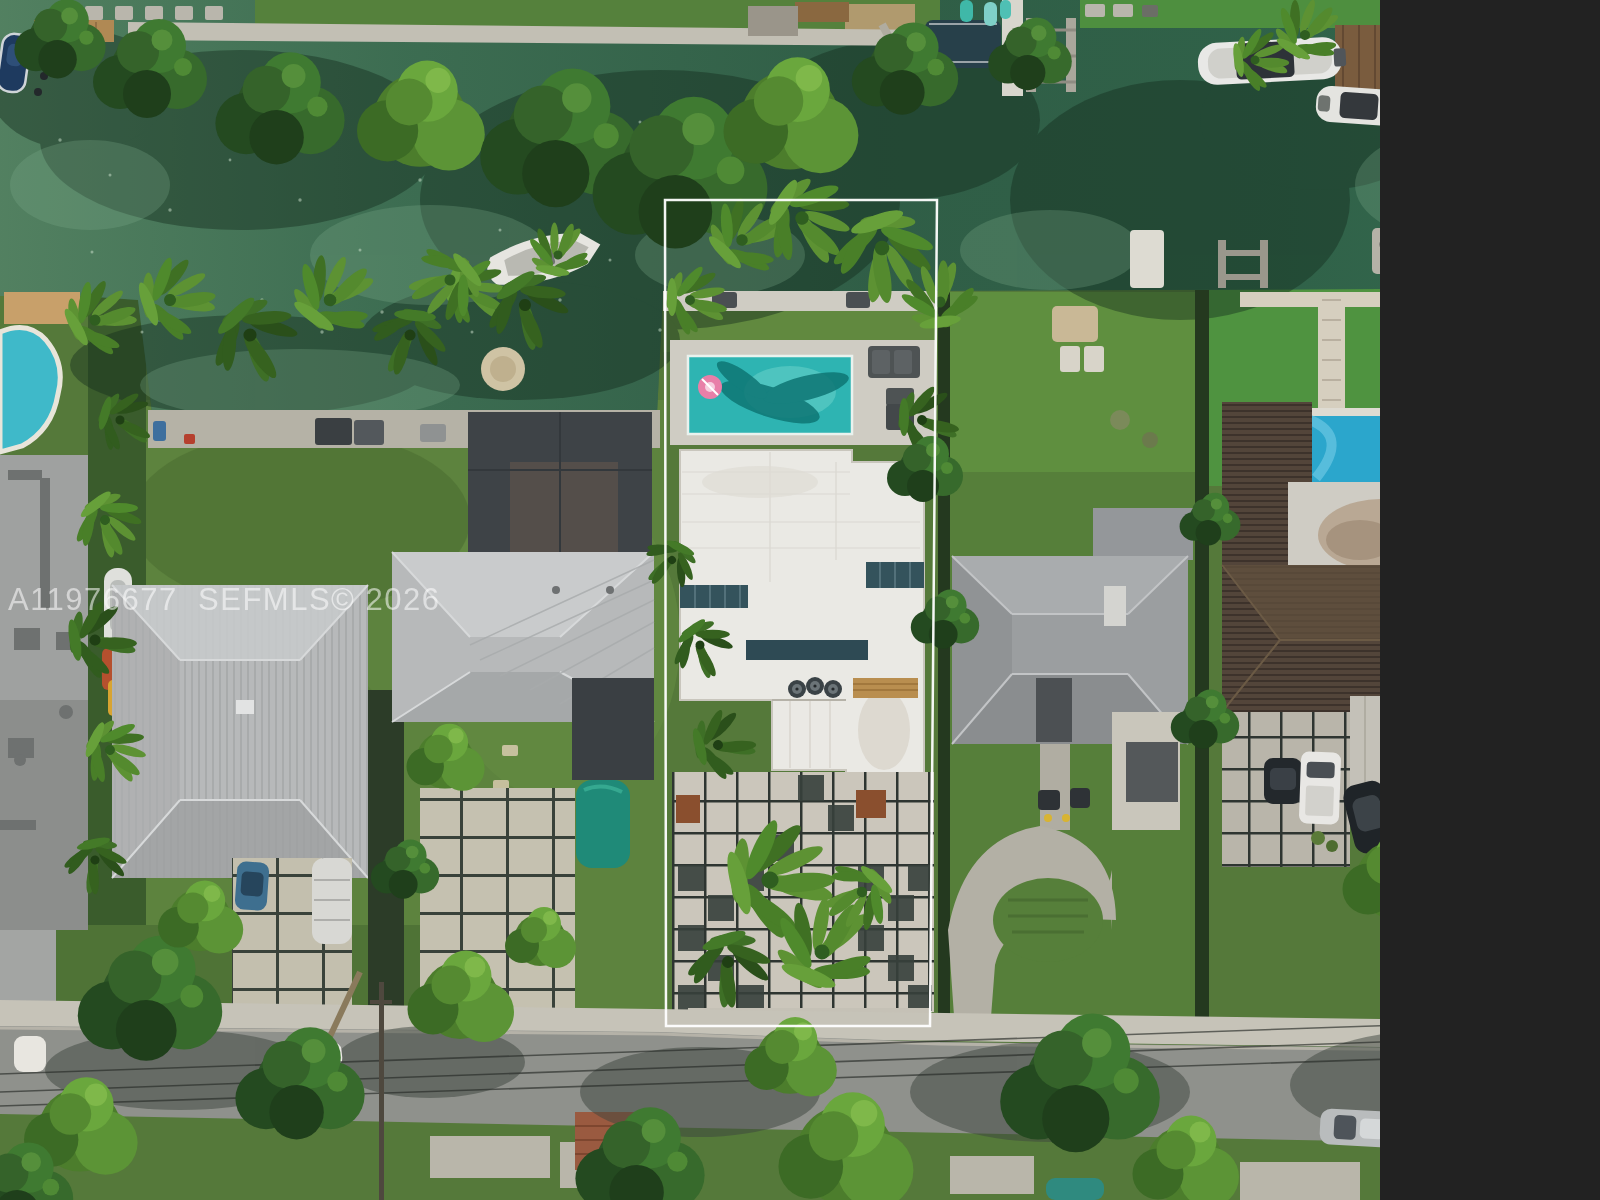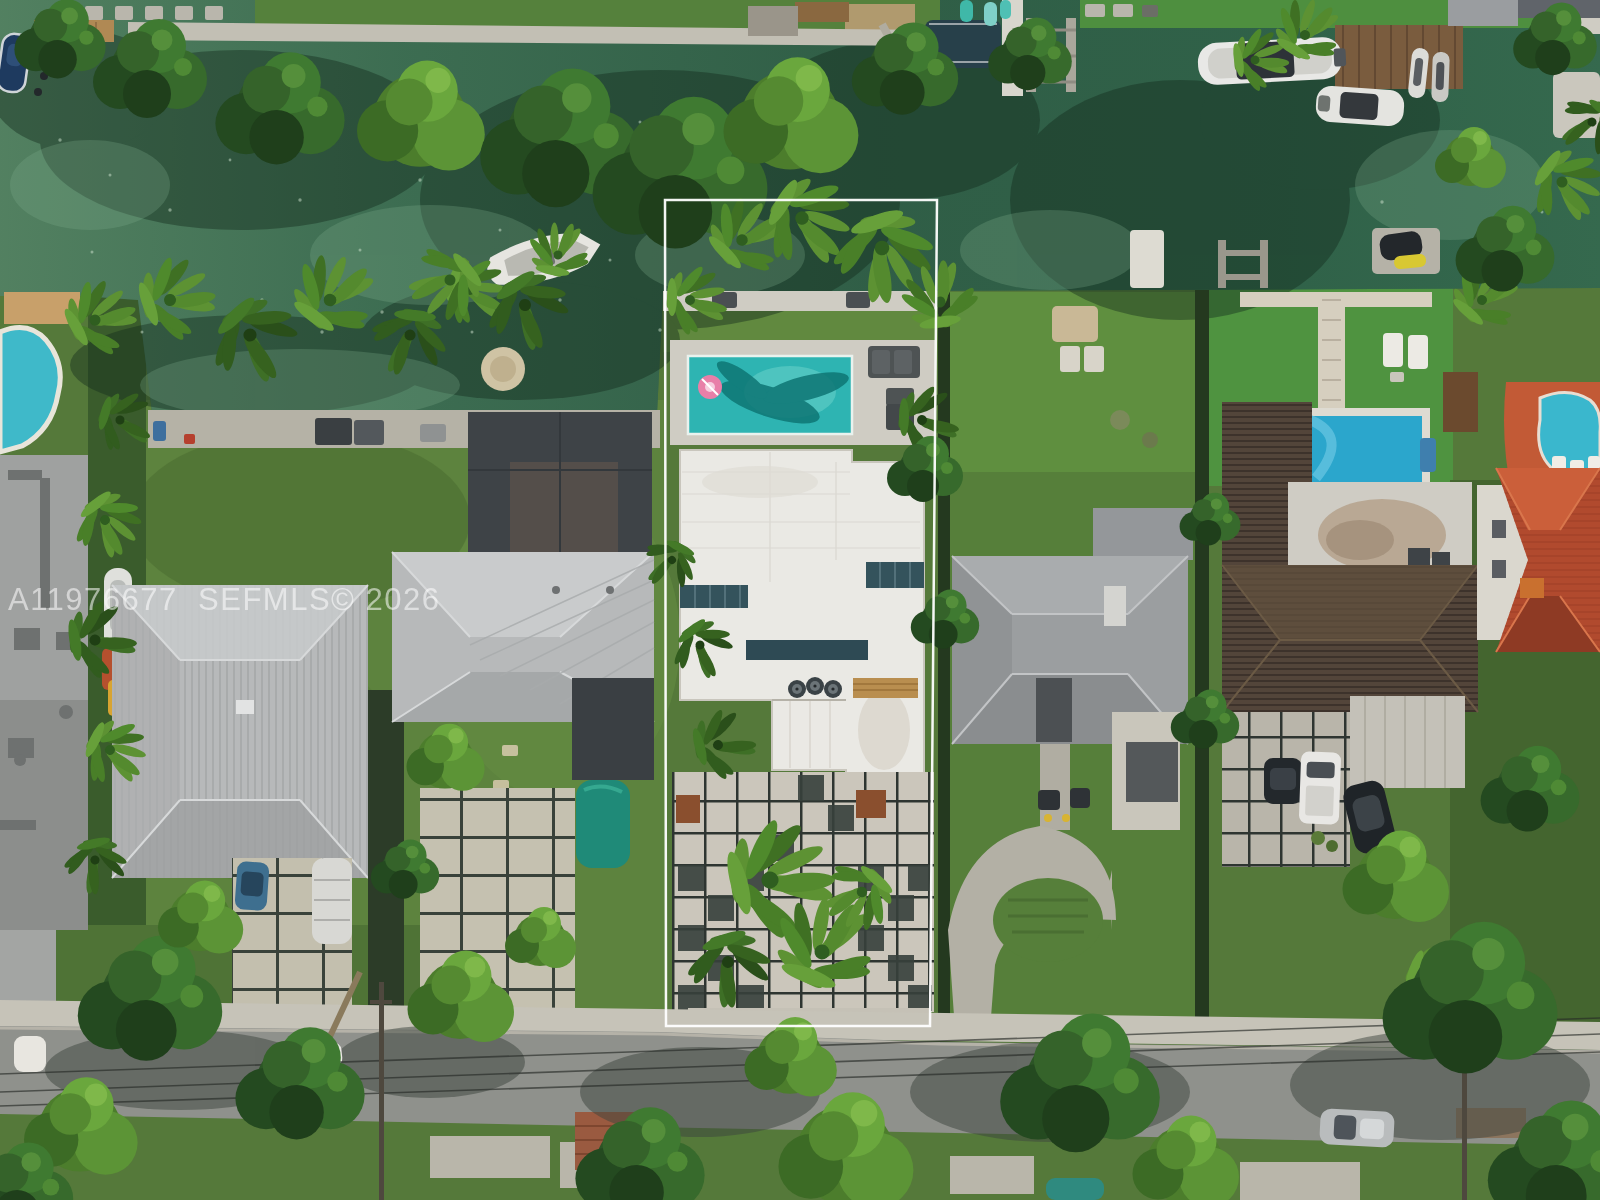--- a/index.html
+++ b/index.html
@@ -1,16 +1,16 @@
 <!DOCTYPE html>
 <html><head>
 <meta charset="utf-8">
 <style>
   html,body{margin:0;padding:0;background:#222;}
-  .stage{position:relative;width:1600px;height:1200px;overflow:hidden;font-family:"Liberation Sans",sans-serif;text-align:right;}
+  .stage{position:relative;width:1380px;height:1200px;overflow:hidden;font-family:"Liberation Sans",sans-serif;text-align:right;}
   svg{display:block;}
   .wm{font-family:"Liberation Sans",sans-serif;font-size:31px;letter-spacing:1.5px;white-space:pre;}
 </style>
 </head>
 <body>
 
 <div class="stage">
 <svg width="1600" height="1200" viewBox="0 0 1600 1200">
   <defs>
     <linearGradient id="waterG" x1="0" y1="0" x2="1" y2="0">

